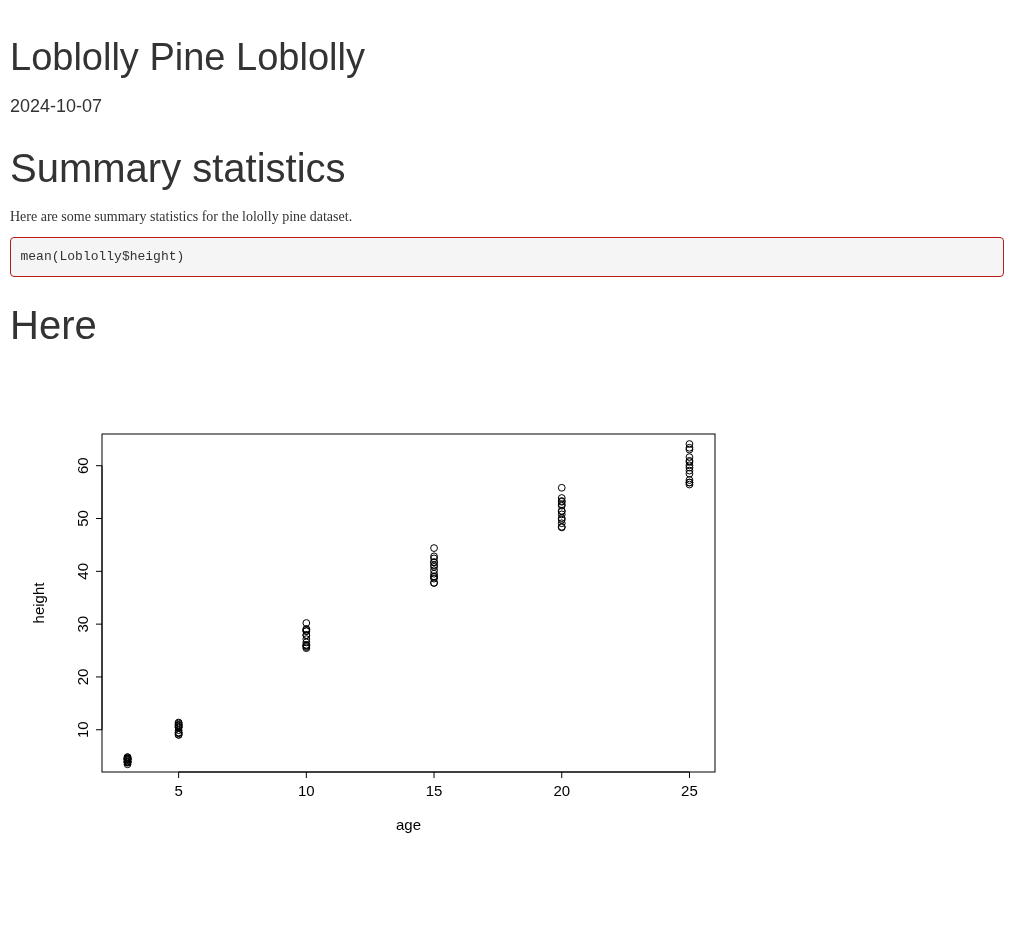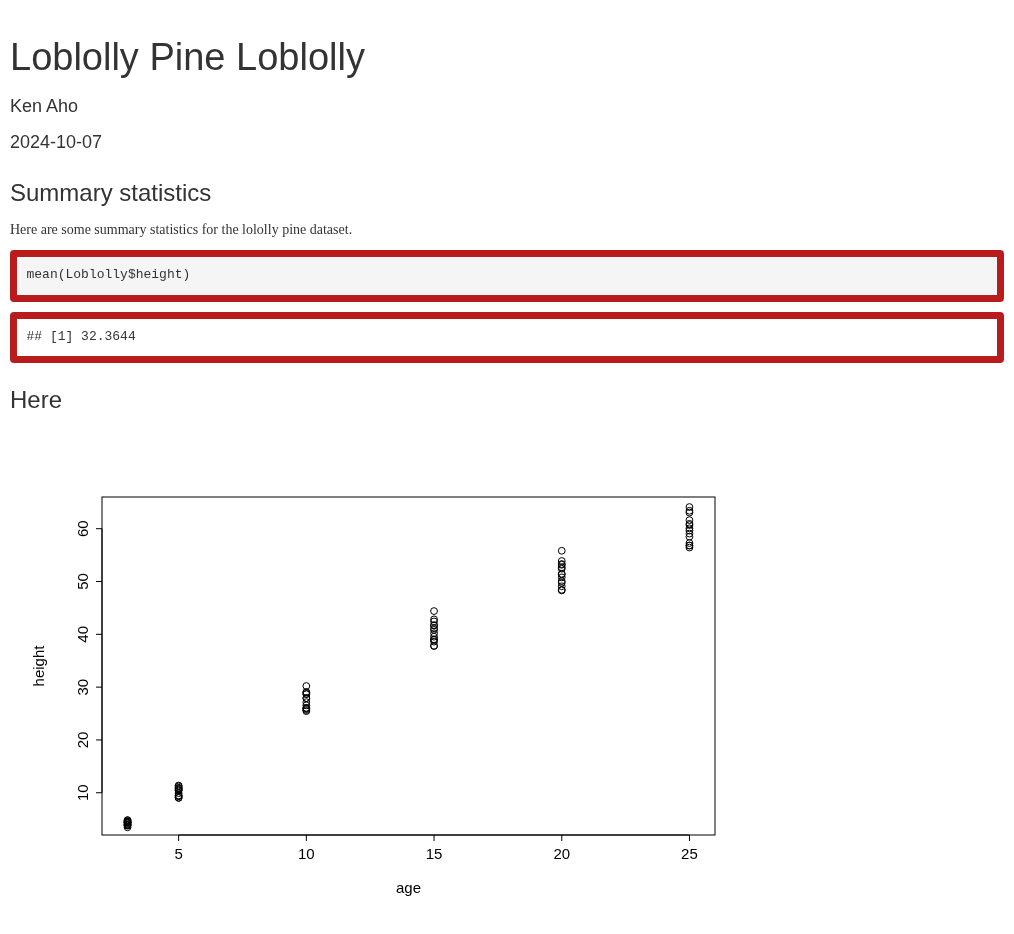--- a/index.html
+++ b/index.html
@@ -22,38 +22,38 @@
     margin: 20px 0 10px 0;
     color: #333;
   }
   h4.meta {
     font-size: 18px;
     font-weight: 400;
     margin: 10px 0;
     color: #333;
   }
   h2.section {
-    font-size: 24px;
+    font-size: 40px;
     font-weight: 500;
     margin: 20px 0 10px 0;
     color: #333;
   }
   p {
     margin: 0 0 10px 0;
     font-family: Liberation Serif, serif;
   }
   pre {
     display: block;
     padding: 9.5px;
     margin: 0 0 10px 0;
     font-size: 13px;
     line-height: 1.42857143;
     word-break: break-all;
     word-wrap: break-word;
-    border: 7px solid #b91c1c;
+    border: 1px solid #b91c1c;
     border-radius: 4px;
     font-family: Menlo, Monaco, Consolas, "Courier New", monospace;
   }
   pre.r-code {
     background-color: #f5f5f5;
     color: #333;
   }
   pre.r-output {
     background-color: #ffffff;
     color: #333;
@@ -68,28 +68,26 @@
     display: block;
   }
   
 </style>
 </head>
 <body>
 
 <div class="container">
 
   <h1 class="title">Loblolly Pine Loblolly</h1>
-  <h4 class="meta">Ken Aho</h4>
   <h4 class="meta">2024-10-07</h4>
 
   <h2 class="section">Summary statistics</h2>
   <p>Here are some summary statistics for the lololly pine dataset.</p>
 
   <pre class="r-code">mean(Loblolly$height)</pre>
-  <pre class="r-output">## [1] 32.3644</pre>
 
   <h2 class="section">Here</h2>
 
   <div class="plot-wrap">
     <svg class="plot" id="scatter-plot" width="720" height="520">
         <rect x="92" y="70" width="613" height="338" fill="none" stroke="#000000" stroke-width="1"></rect>
         <line x1="168.625" y1="408" x2="679.4583333333334" y2="408" stroke="#000000" stroke-width="1"></line>
         <line x1="168.625" y1="408" x2="168.625" y2="414" stroke="#000000" stroke-width="1"></line>
         <text x="168.625" y="432" text-anchor="middle" font-family="Arial" font-size="15" fill="#000">5</text>
         <line x1="296.3333333333333" y1="408" x2="296.3333333333333" y2="414" stroke="#000000" stroke-width="1"></line>

